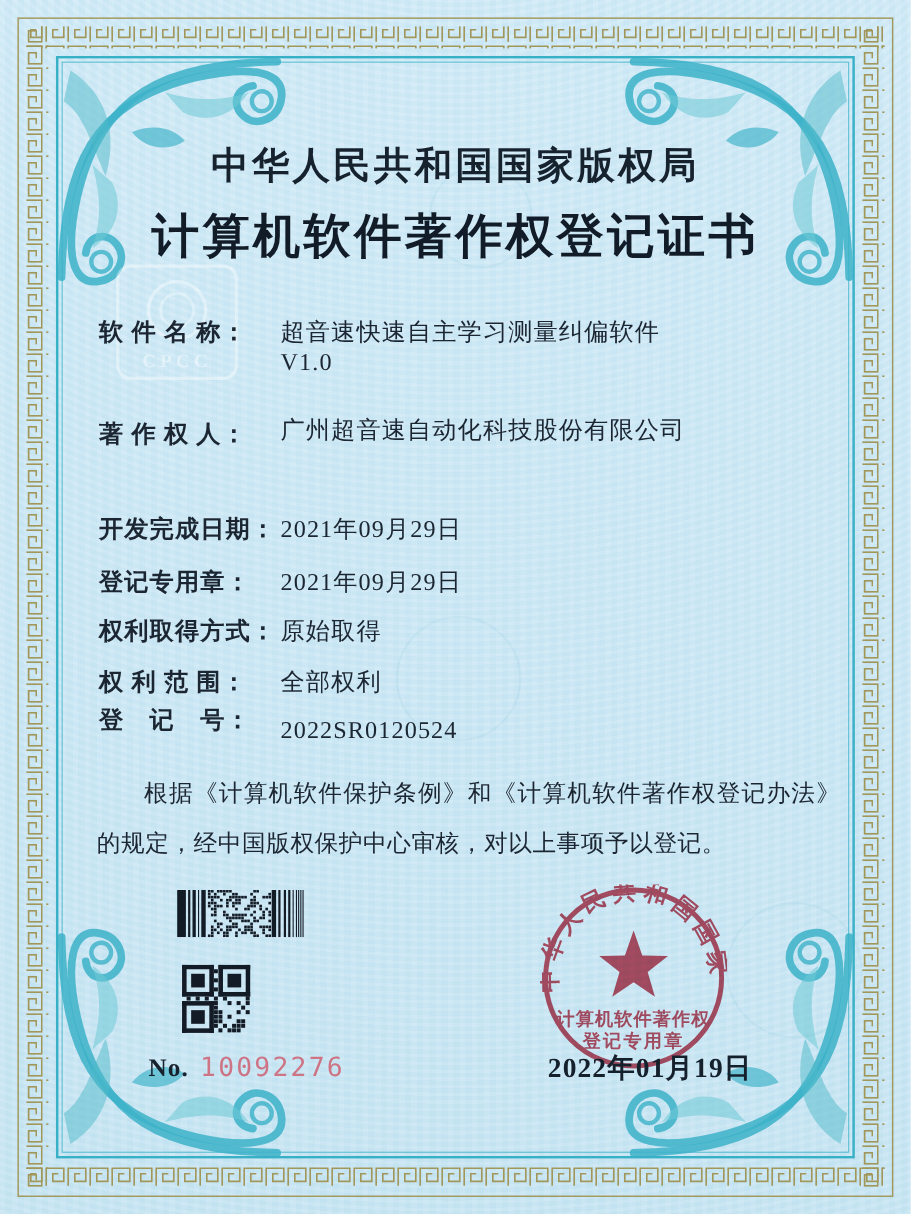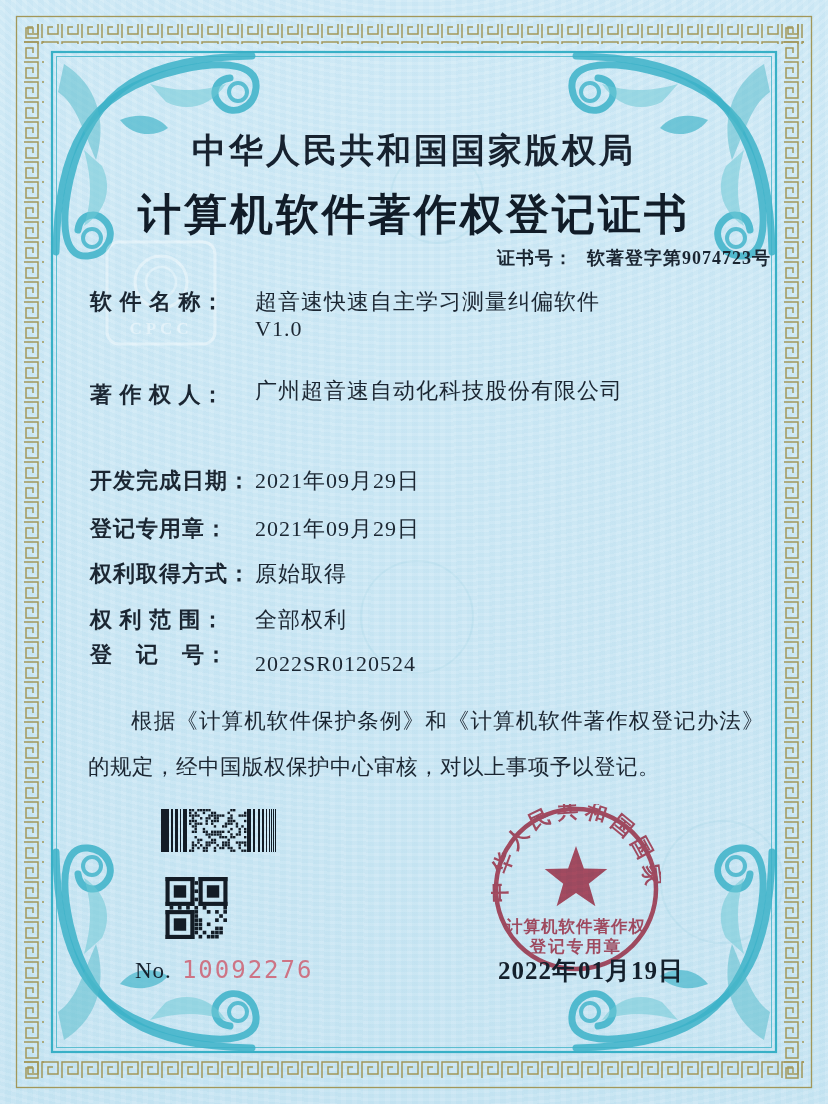--- a/index.html
+++ b/index.html
@@ -37,21 +37,21 @@
   .field-label{font-size:22px;font-weight:600;letter-spacing:1px;color:#1b2632;}
   .field-value{font-size:22px;letter-spacing:1px;color:#1b2632;}
   .lbl{left:90px;}
   .val{left:255px;}
   .body-par{
     left:88px;top:698px;width:676px;
     font-size:21.5px;line-height:46px;letter-spacing:.5px;
     text-indent:2em;color:#1b2632;text-align:justify;
   }
   .serial{left:135px;top:956px;font-size:23px;}
-  .serial .no-label{font-weight:400;color:#17222e;letter-spacing:1px;}
+  .serial .no-label{font-weight:700;color:#17222e;letter-spacing:1px;}
   .serial .no-value{
     font-family:"DejaVu Sans Mono","Liberation Mono",monospace;
     font-size:24px;color:#cd7485;letter-spacing:2px;margin-left:10px;
   }
   .issue-date{
     left:498px;top:954px;
     font-size:25px;font-weight:600;letter-spacing:1px;color:#14202c;
   }
   .watermark{left:103px;top:238px;opacity:.5;}
   .bg-ring{
@@ -108,23 +108,20 @@
   <svg class="abs watermark" width="116" height="110" viewBox="0 0 116 110">
     <rect x="4" y="4" width="108" height="102" rx="12" fill="none" stroke="rgba(255,255,255,.8)" stroke-width="3"></rect>
     <circle cx="58" cy="44" r="26" fill="none" stroke="rgba(255,255,255,.8)" stroke-width="3"></circle>
     <circle cx="58" cy="44" r="15" fill="none" stroke="rgba(255,255,255,.65)" stroke-width="2.5"></circle>
     <text x="58" y="96" text-anchor="middle" font-size="17" font-weight="bold" letter-spacing="4" fill="rgba(255,255,255,.85)">CPCC</text>
   </svg>
 
   <div class="abs authority-title">中华人民共和国国家版权局</div>
   <div class="abs main-title">计算机软件著作权登记证书</div>
 
-  <div class="abs certno-line">
-    <span>证书号：</span><span class="gap"></span><span>软著登字第9074723号</span>
-  </div>
 
   <div class="abs field-label lbl" style="top:287px;">软 件 名 称：</div>
   <div class="abs field-value val" style="top:287px;">超音速快速自主学习测量纠偏软件</div>
   <div class="abs field-value val" style="top:316px;">V1.0</div>
 
   <div class="abs field-label lbl" style="top:380px;">著 作 权 人：</div>
   <div class="abs field-value val" style="top:376px;">广州超音速自动化科技股份有限公司</div>
 
   <div class="abs field-label lbl" style="top:466px;">开发完成日期：</div>
   <div class="abs field-value val" style="top:466px;">2021年09月29日</div>

